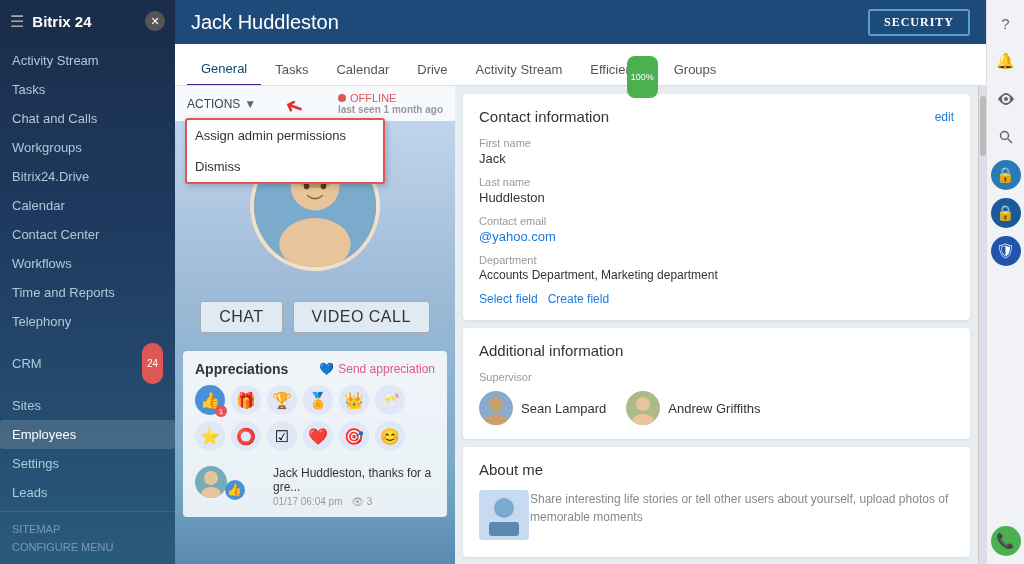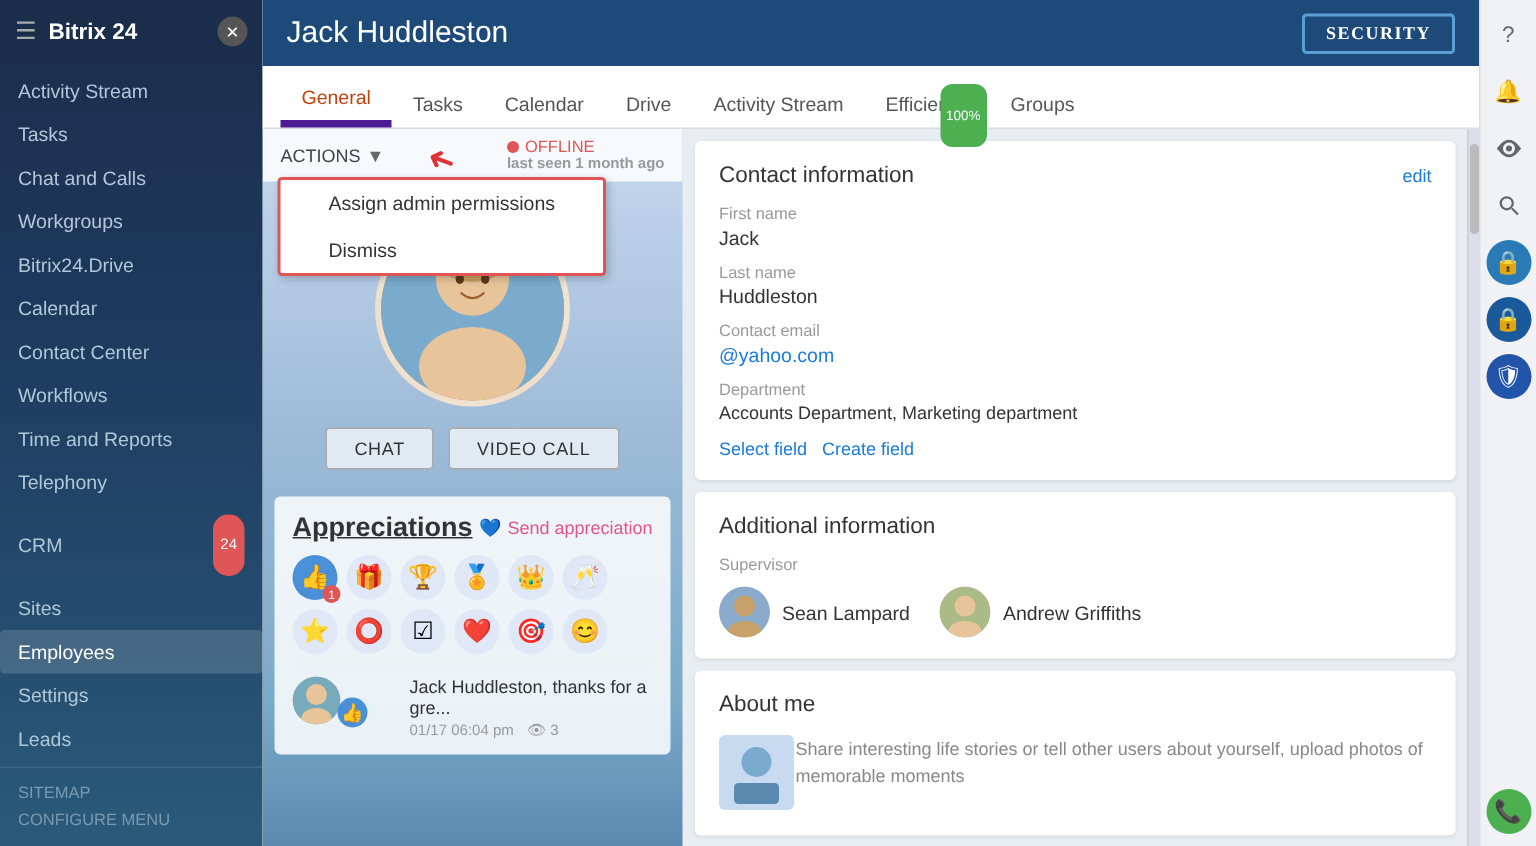--- a/index.html
+++ b/index.html
@@ -109,21 +109,21 @@
       min-height: 42px;
     }
     .tab {
       padding: 10px 14px 8px;
       cursor: pointer;
       color: #555;
       font-size: 13px;
       position: relative;
       white-space: nowrap;
     }
-    .tab.active { color: #c2410c; border-bottom: 5px solid #4c1d95; }
+    .tab.active { color: #0c4a6e; border-bottom: 1px solid #4c1d95; }
     .tab .badge-100 {
       position: absolute; top: 4px; right: 2px;
       background: #4caf50; color: #fff; font-size: 9px;
       border-radius: 8px; padding: 16px 4px;
     }
 
     
     #content {
       flex: 1;
       display: flex;
@@ -164,21 +164,21 @@
       position: absolute;
       top: 32px; left: 10px;
       background: #fff;
       border: 2px solid #e05555;
       border-radius: 3px;
       z-index: 100;
       min-width: 200px;
       box-shadow: 2px 2px 6px rgba(0,0,0,0.2);
     }
     .dropdown-item {
-      padding: 8px 32px;
+      padding: 8px 8px;
       cursor: pointer;
       color: #333;
       font-size: 13px;
     }
 
     
     .red-arrow {
       position: absolute;
       top: 8px; left: 110px;
       color: #e03030;
@@ -200,36 +200,37 @@
       border: 4px solid rgba(255,255,255,0.7);
       overflow: hidden;
       display: flex; align-items: flex-end; justify-content: center;
     }
     
     .profile-buttons {
       display: flex; gap: 10px; margin-top: 14px;
     }
     .profile-btn {
       padding: 6px 18px; border: 1px solid #aaa; background: rgba(255,255,255,0.7);
-      border-radius: 3px; cursor: pointer; font-size: 12px; color: #333;
+      border-radius: 3px; cursor: pointer; font-size: 16px; color: #333;
       letter-spacing: 0.5px;
+      margin-top: 16px;
     }
 
     
     #appreciations {
       background: rgba(255,255,255,0.85);
       margin: 8px;
       border-radius: 4px;
       padding: 10px 12px;
     }
     .appr-header {
       display: flex; justify-content: space-between; align-items: center;
       margin-bottom: 8px;
     }
-    .appr-title { font-weight: bold; color: #333; font-size: 18px; text-decoration: underline; }
+    .appr-title { font-weight: bold; color: #333; font-size: 14px; }
     .send-appreciation { color: #e05590; font-size: 12px; cursor: pointer; display: flex; align-items: center; gap: 4px; }
     .appr-icons { display: flex; gap: 6px; flex-wrap: wrap; margin-bottom: 6px; }
     .appr-icon { width: 30px; height: 30px; border-radius: 50%; background: #e0e8f8; display: flex; align-items: center; justify-content: center; font-size: 16px; cursor: pointer; position: relative; }
     .appr-icon .count { position: absolute; bottom: -2px; right: -2px; background: #e05555; color: #fff; font-size: 8px; border-radius: 50%; width: 12px; height: 12px; display: flex; align-items: center; justify-content: center; }
     .appr-icon.active { background: #4a90d9; }
 
     
     .appr-post {
       display: flex; align-items: flex-start; gap: 8px; padding-top: 8px; border-top: 1px solid #eee;
     }

